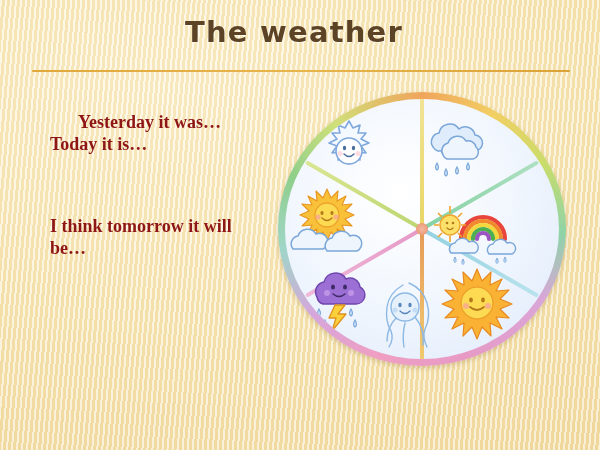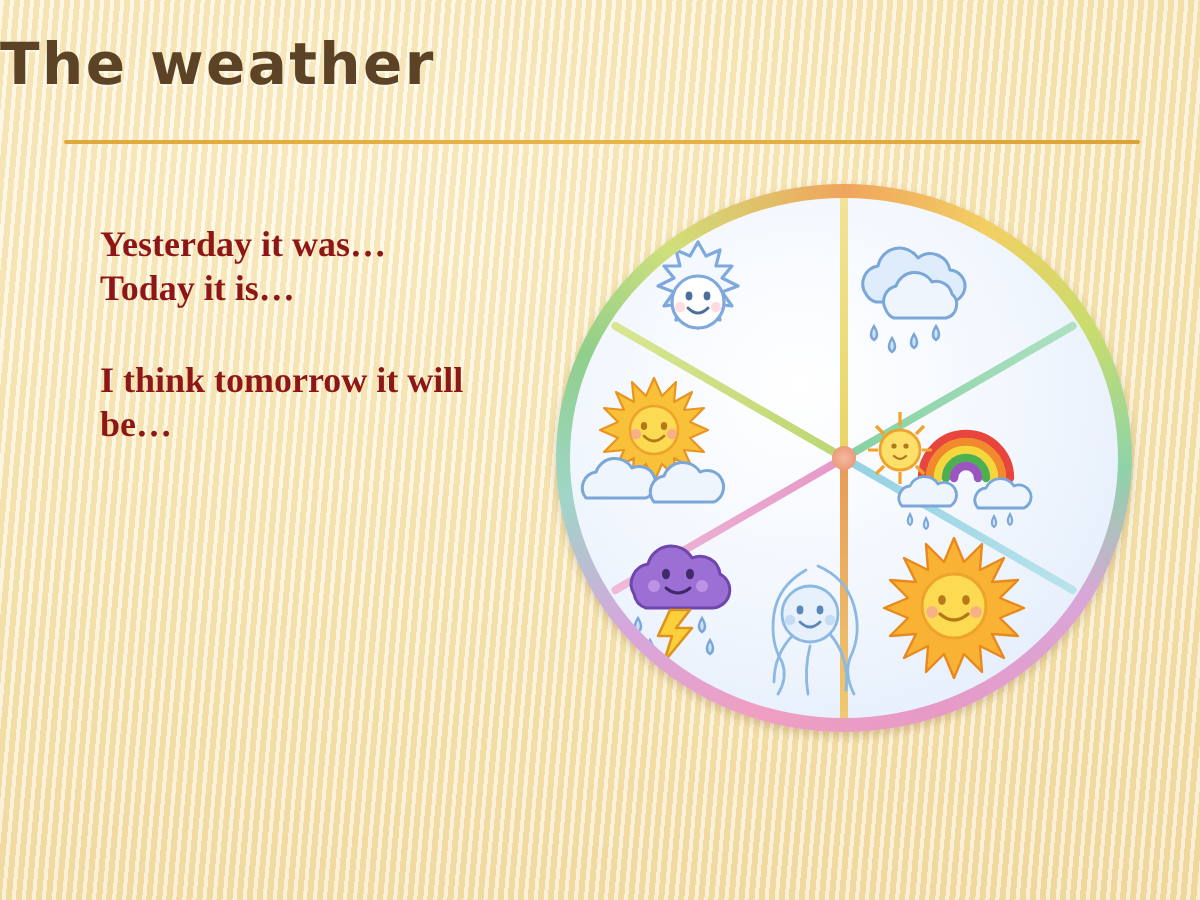--- a/index.html
+++ b/index.html
@@ -29,21 +29,21 @@
       radial-gradient(ellipse 150% 110% at 28% 20%, #fdf3d2 0%, #f7e7b6 45%, #efd79a 100%);
     overflow: hidden;
   }
 
   
   #title-block {
     position: absolute;
     left: 0;
     top: 18px;
     width: 588px;
-    text-align: left;
+    text-align: center;
   }
   #page-title {
     font-family: "DejaVu Sans", sans-serif;
     font-weight: bold;
     font-size: 29px;
     letter-spacing: 1.2px;
     color: #5c4326;
     line-height: 1;
     margin: 0;
     text-shadow: 0 1px 0 rgba(255,255,255,0.5);
@@ -65,23 +65,23 @@
     top: 112px;
     width: 215px;
   }
   .prompt-line {
     font-family: "Liberation Serif", "DejaVu Serif", serif;
     font-weight: bold;
     font-size: 18px;
     color: #8e1616;
     line-height: 1.22;
   }
-  .prompt-line.p1 { margin-top: 0px; }
+  .prompt-line.p1 { margin-top: 0px; margin-left: 28px; }
   .prompt-line.p2 { }
-  .prompt-line.p3 { margin-top: 24px; }
+  .prompt-line.p3 { margin-top: 60px; }
 
   
   #weather-wheel {
     position: absolute;
     left: 278px;
     top: 92px;
     width: 288px;
     height: 274px;
   }
   #wheel-rim {

